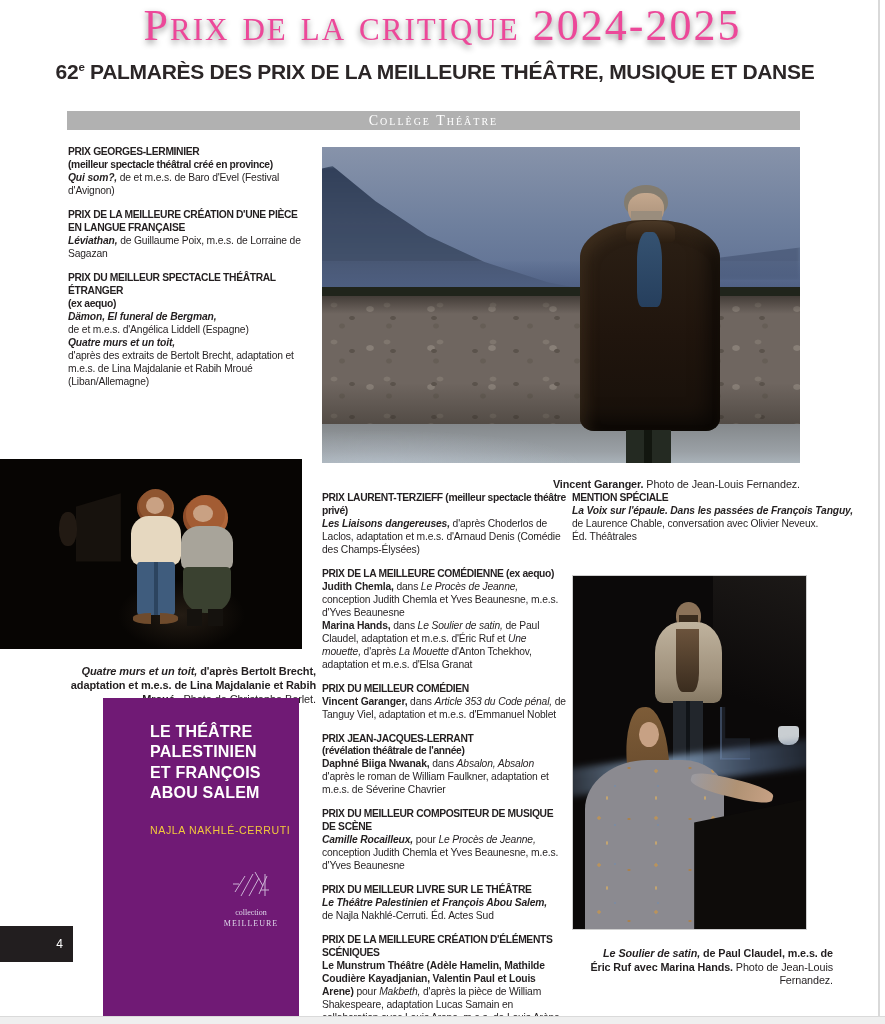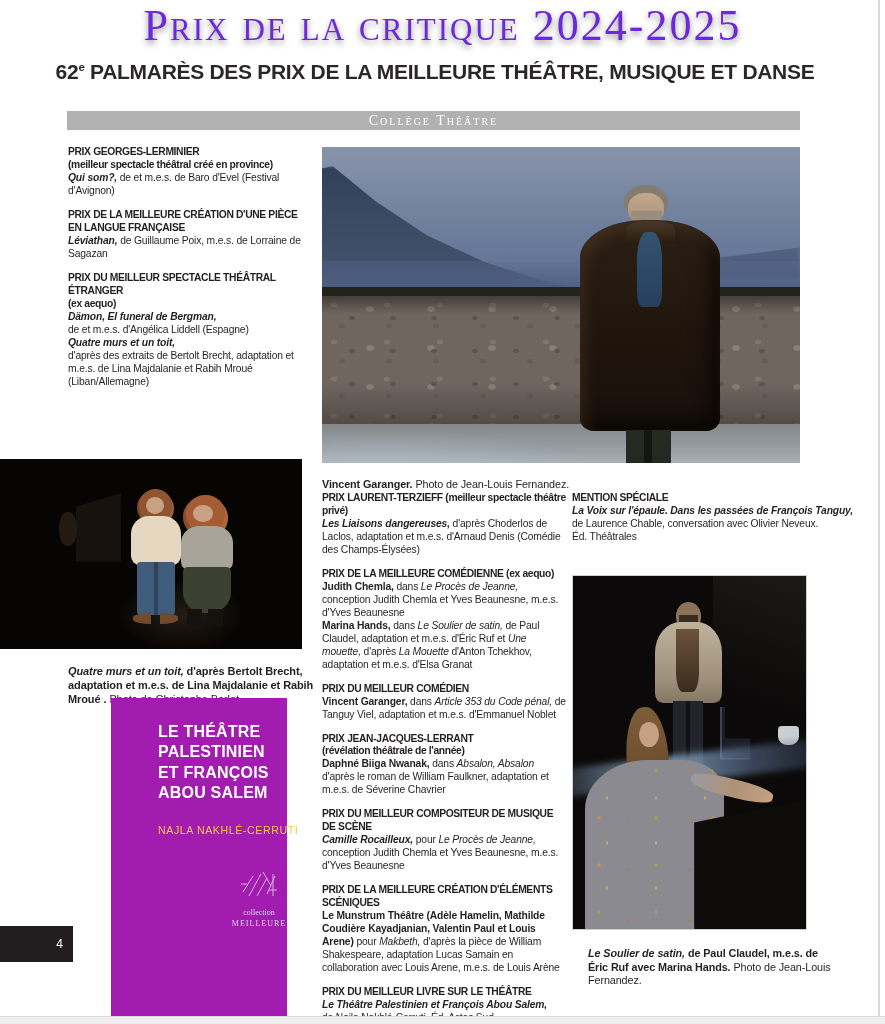--- a/index.html
+++ b/index.html
@@ -2,41 +2,41 @@
 <html><head>
 <meta charset="utf-8">
 <style>
   html,body{margin:0;padding:0;background:#ffffff;}
   .page{position:relative;width:885px;height:1024px;background:#ffffff;overflow:hidden;
         font-family:"Liberation Sans",sans-serif;color:#231f20;}
 
   
   .title{position:absolute;left:0;top:0;width:885px;text-align:center;
          font-family:"Liberation Serif",serif;font-variant:small-caps;
-         font-size:44px;letter-spacing:2px;color:#6d28d9;font-weight:500;
+         font-size:44px;letter-spacing:2px;color:#ec4899;font-weight:500;
          text-shadow:0 3px 6px rgba(0,0,0,0.45);}
   .subtitle{position:absolute;left:0;top:60px;width:870px;text-align:center;
             font-weight:bold;font-size:21px;letter-spacing:-0.3px;color:#2b2627;}
   .subtitle sup{font-size:0.55em;vertical-align:super;}
   .banner{position:absolute;left:67px;top:111px;width:733px;height:19px;background:#b1b1b1;
           color:#ffffff;font-family:"Liberation Serif",serif;font-variant:small-caps;
           font-size:14px;letter-spacing:2px;text-align:center;line-height:19px;}
 
   
   .col{position:absolute;font-size:10.3px;line-height:1.26;letter-spacing:-0.15px;}
   .col-left{left:68px;top:146px;width:252px;}
   .col-mid{left:322px;top:492px;width:245px;}
   .col-right{left:572px;top:492px;width:302px;}
   .award{margin-bottom:11px;}
   .award-heading{font-weight:bold;letter-spacing:-0.35px;}
   .run-b{font-weight:bold;}
   .run-i{font-style:italic;}
   .run-bi{font-weight:bold;font-style:italic;}
 
-  .caption{position:absolute;font-size:10.8px;line-height:1.28;letter-spacing:-0.1px;}
+  .caption{position:absolute;font-size:10.8px;line-height:1.28;letter-spacing:-0.1px;text-align:right;}
   .caption-main{left:322px;top:467px;width:478px;}
   .caption-left{left:68px;top:653px;width:248px;font-size:11px;}
   .caption-right{left:572px;top:936px;width:245px;margin-left:16px;}
 
   
   .photo-main{position:absolute;left:322px;top:147px;width:478px;height:316px;overflow:hidden;
               background:#5a6c8d;box-shadow:inset 0 0 60px rgba(0,0,0,0.25);}
   .mp-sky{position:absolute;left:0;top:0;right:0;height:46%;
           background:linear-gradient(180deg,#8793aa 0%,#6e7f9d 55%,#5d6f92 100%);}
   .mp-mountain{position:absolute;left:-2%;top:6%;width:60%;height:40%;
@@ -145,22 +145,22 @@
         radial-gradient(2px 3px at 22px 38px,#c3a571 50%,transparent 65%);
       background-size:57px 47px,43px 39px,61px 51px,49px 45px;background-color:#8b8a90;
       border-radius:45% 30% 8% 8% / 28% 18% 4% 4%;}
   .rp-arm{position:absolute;left:50%;top:57.5%;width:36%;height:5%;
       background:linear-gradient(90deg,#9b9aa0,#b09274 55%,#c7a184);border-radius:40%;
       transform:rotate(14deg);}
   .rp-piano{position:absolute;left:52%;top:63%;width:50%;height:38%;background:#0e0c0a;
       clip-path:polygon(0 18%,100% 0,100% 100%,0 100%);}
 
   
-  .book{position:absolute;left:103px;top:698px;width:176px;height:319px;background:#a21caf;
-        color:#ffffff;margin-left:8px;}
+  .book{position:absolute;left:103px;top:698px;width:196px;height:319px;background:#701a75;
+        color:#ffffff;}
   .book-title{position:absolute;left:47px;top:24px;width:150px;font-weight:bold;font-size:16px;
         line-height:1.27;letter-spacing:.2px;}
   .book-author{position:absolute;left:47px;top:126px;width:150px;font-weight:normal;font-size:10.6px;
         letter-spacing:.6px;color:#f2c93c;}
   .book-logo{position:absolute;left:126px;top:168px;width:44px;height:38px;opacity:.85;}
   .book-collection{position:absolute;left:112px;top:210px;width:72px;text-align:center;
         font-family:"Liberation Serif",serif;font-size:8px;line-height:1.35;color:#ded8ea;}
   .book-collection .coll-name{letter-spacing:1px;}
 
   
@@ -234,26 +234,26 @@
       </div>
       <div class="award">
         <div class="award-heading">PRIX JEAN-JACQUES-LERRANT<br>(révélation théâtrale de l'année)</div>
         <div class="award-body"><span class="run-b">Daphné Biiga Nwanak,</span><span class="run-n"> dans </span><span class="run-i">Absalon, Absalon</span><span class="run-n"> d'après le roman de William Faulkner, adaptation et m.e.s. de Séverine Chavrier</span></div>
       </div>
       <div class="award">
         <div class="award-heading">PRIX DU MEILLEUR COMPOSITEUR DE MUSIQUE DE SCÈNE</div>
         <div class="award-body"><span class="run-bi">Camille Rocailleux,</span><span class="run-n"> pour </span><span class="run-i">Le Procès de Jeanne,</span><span class="run-n"> conception Judith Chemla et Yves Beaunesne, m.e.s. d'Yves Beaunesne</span></div>
       </div>
       <div class="award">
+        <div class="award-heading">PRIX DU MEILLEUR LIVRE SUR LE THÉÂTRE</div>
+        <div class="award-body"><span class="run-bi">Le Théâtre Palestinien et François Abou Salem,</span><br><span class="run-n">de Najla Nakhlé-Cerruti. Éd. Actes Sud</span></div>
+      </div>
+      <div class="award">
         <div class="award-heading">PRIX DE LA MEILLEURE CRÉATION D'ÉLÉMENTS SCÉNIQUES</div>
         <div class="award-body"><span class="run-b">Le Munstrum Théâtre (Adèle Hamelin, Mathilde Coudière Kayadjanian, Valentin Paul et Louis Arene)</span><span class="run-n"> pour </span><span class="run-i">Makbeth,</span><span class="run-n"> d'après la pièce de William Shakespeare, adaptation Lucas Samain en collaboration avec Louis Arene, m.e.s. de Louis Arène</span></div>
-      </div>
-      <div class="award">
-        <div class="award-heading">PRIX DU MEILLEUR LIVRE SUR LE THÉÂTRE</div>
-        <div class="award-body"><span class="run-bi">Le Théâtre Palestinien et François Abou Salem,</span><br><span class="run-n">de Najla Nakhlé-Cerruti. Éd. Actes Sud</span></div>
       </div>
     </section>
   <section class="col col-right">
       <div class="award">
         <div class="award-heading">MENTION SPÉCIALE</div>
         <div class="award-body"><span class="run-bi">La Voix sur l'épaule. Dans les passées de François Tanguy,</span><br><span class="run-n">de Laurence Chable, conversation avec Olivier Neveux.</span><br><span class="run-n">Éd. Théâtrales</span></div>
       </div>
     </section>
 
   <div class="photo-left">

